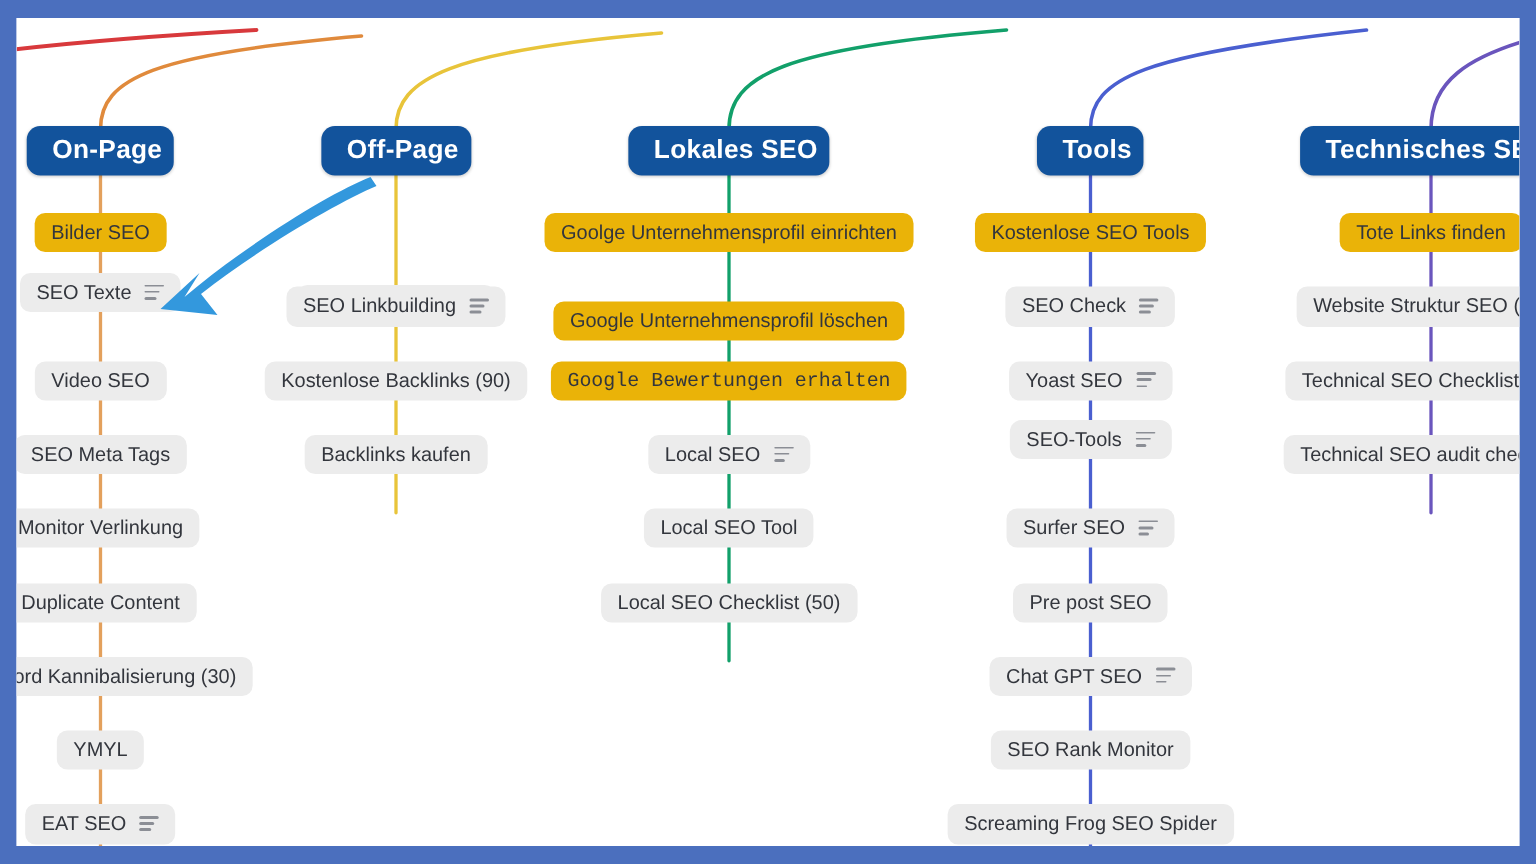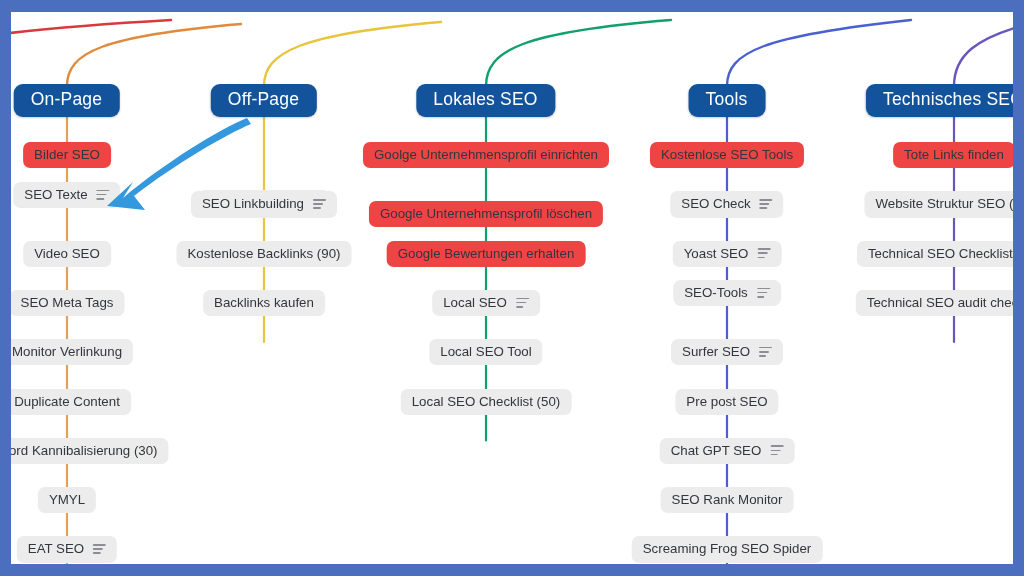--- a/index.html
+++ b/index.html
@@ -41,42 +41,42 @@
     top: 0;
     width: 0;
   }
   .head {
     position: absolute;
     transform: translateX(-50%);
     background: #12539c;
     color: #ffffff;
     border-radius: 9px;
     font-size: 17.5px;
-    font-weight: normal;
+    font-weight: bold;
     letter-spacing: 0.2px;
-    padding: 7px 18px 8px 17px;
+    padding: 7px 8px 8px 17px;
     white-space: nowrap;
     line-height: 1;
     box-shadow: 0 1px 2px rgba(0,0,0,0.18);
   }
   .node {
     position: absolute;
     transform: translateX(-50%);
     background: #ececec;
     color: #33363d;
     border-radius: 7px;
     font-size: 13.3px;
     padding: 5px 11px 6px 11px;
     white-space: nowrap;
     line-height: 1.15;
     display: flex;
     align-items: center;
     gap: 9px;
   }
-  .node.green { background: #ef4444; text-align: center; }
+  .node.green { background: #eab308; text-align: center; }
   .node .lbl { display: inline-block; }
   .listicon {
     display: inline-block;
     width: 13px;
     height: 10px;
     position: relative;
     flex: 0 0 auto;
   }
   .listicon i {
     position: absolute;
@@ -182,21 +182,21 @@
           </div>
         </div>
         <div class="column" style="left: 475px;">
           <div class="head" style="top: 72px; background: rgb(18, 83, 156);">Lokales SEO</div>
           <div class="node green" style="top: 130px;">
             <span class="lbl">Goolge Unternehmensprofil einrichten</span>
           </div>
           <div class="node green" style="top: 189px;">
             <span class="lbl">Google Unternehmensprofil löschen</span>
           </div>
-          <div class="node green" style="top: 228.6px;">
+          <div class="node green" style="top: 228.6px; font-family: Liberation Mono, monospace;">
             <span class="lbl">Google Bewertungen erhalten</span>
           </div>
           <div class="node" style="top: 277.9px;">
             <span class="lbl">Local SEO</span>
             <span class="listicon">
               <i></i>
               <i></i>
               <i></i>
             </span>
           </div>

